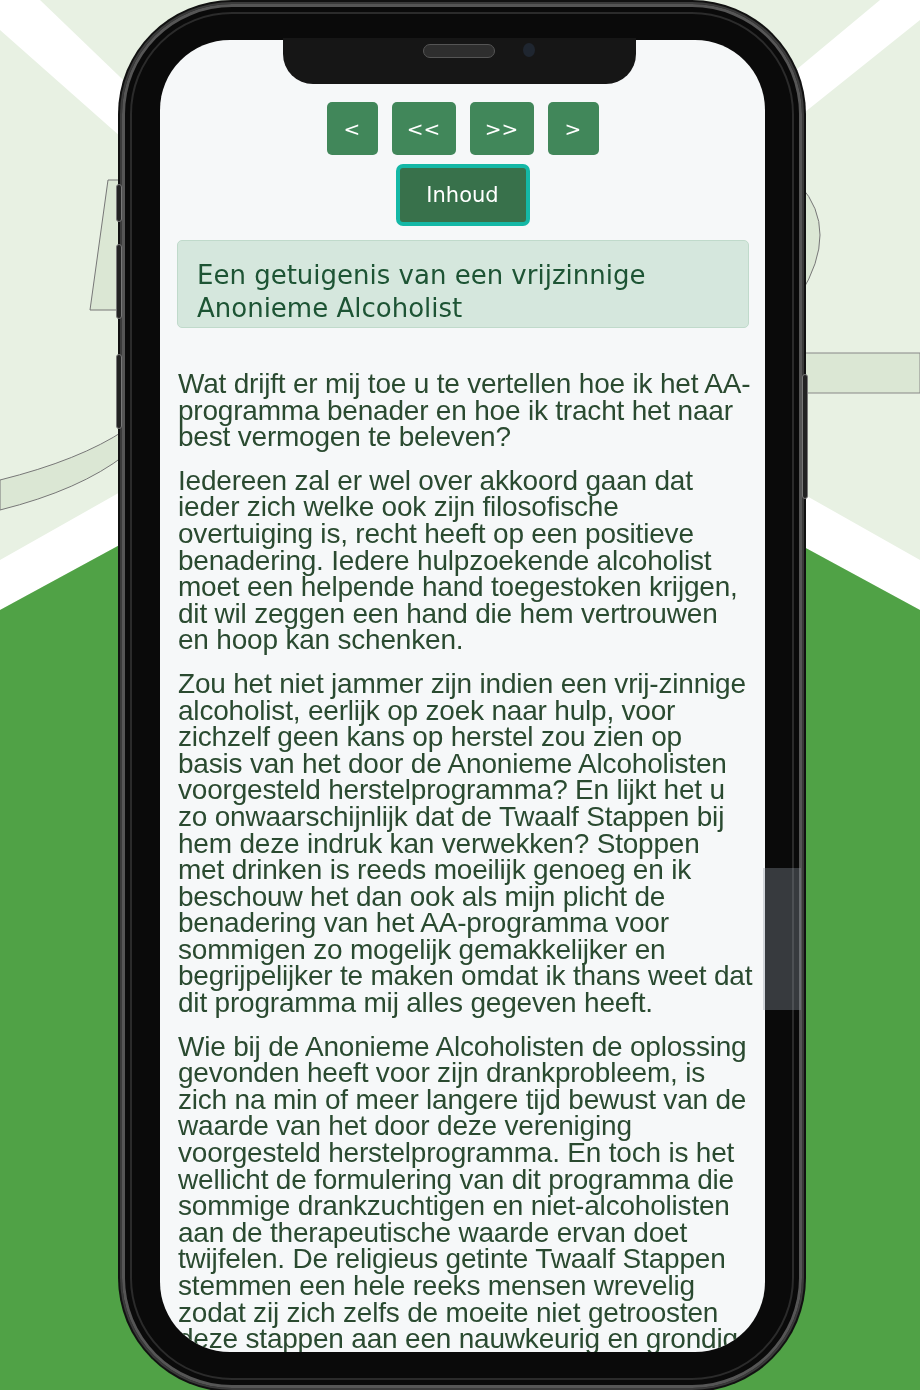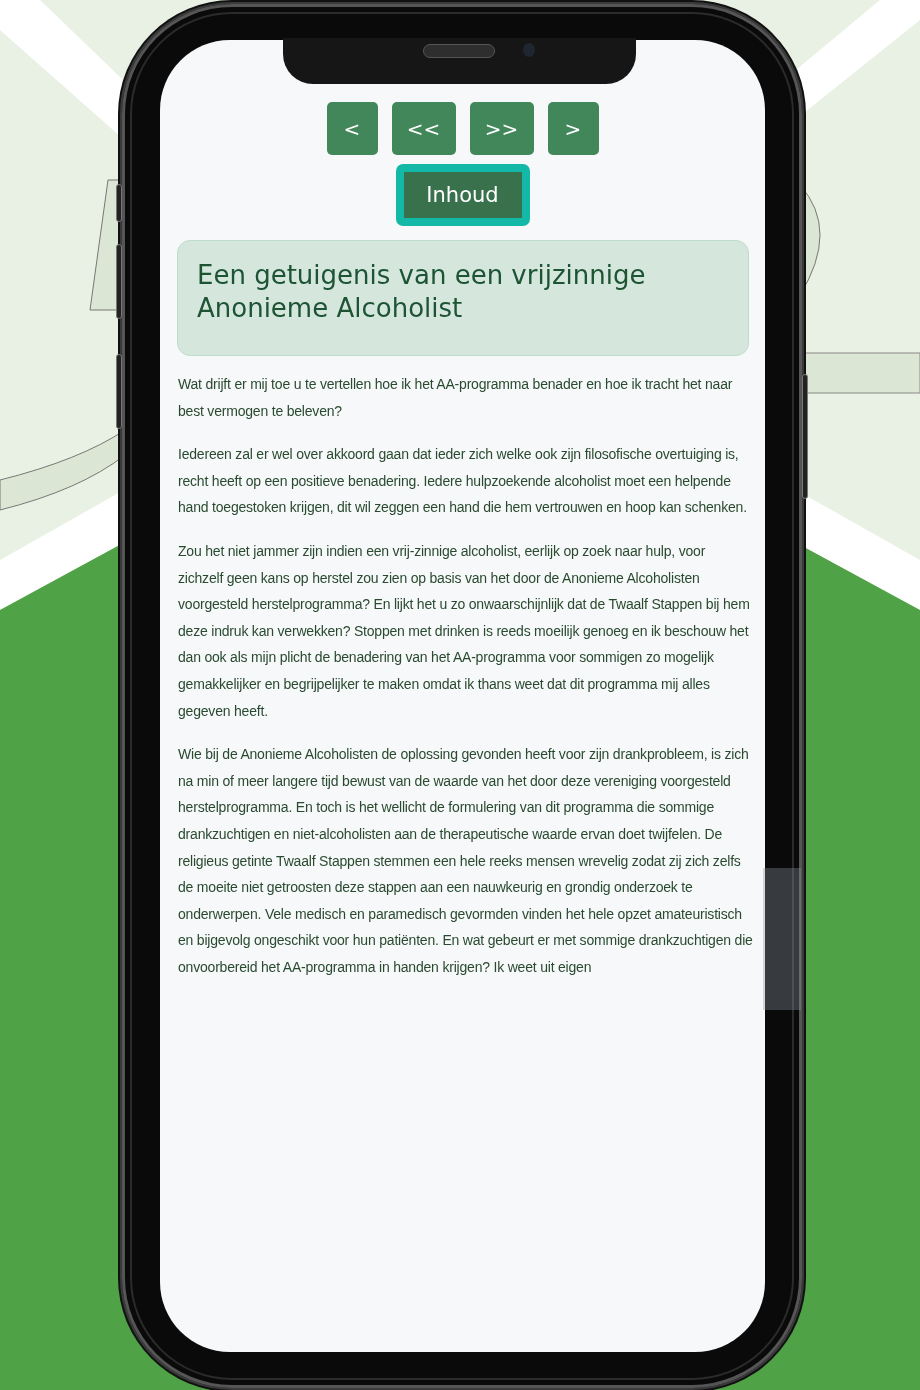--- a/index.html
+++ b/index.html
@@ -40,33 +40,33 @@
   .nav { position: absolute; top: 62px; left: 0; right: 0; display: flex; justify-content: center; gap: 14px; }
   .nav-btn {
     height: 53px; background: #41875a; color: #fff; border-radius: 5px;
     font-size: 20px; display: flex; align-items: center; justify-content: center;
     font-family: "DejaVu Sans", sans-serif;
   }
   .nav-btn.w1 { width: 51px; } .nav-btn.w2 { width: 64px; }
   .toc-wrap { position: absolute; top: 124px; left: 0; right: 0; display: flex; justify-content: center; }
   .toc-btn {
     width: 134px; height: 62px; background: #38714b; color: #fff; border-radius: 7px;
-    border: 8px solid #14b8a6; font-size: 21px; display: flex; align-items: center; justify-content: center;
+    border: 4px solid #14b8a6; font-size: 21px; display: flex; align-items: center; justify-content: center;
     font-family: "DejaVu Sans", sans-serif;
   }
 
   .title-box {
-    position: absolute; left: 17px; top: 200px; width: 572px; height: 116px;
-    background: #d5e7dd; border: 1px solid #c0dacb; border-radius: 13px;
+    position: absolute; left: 17px; top: 200px; width: 572px; height: 88px;
+    background: #d5e7dd; border: 1px solid #c0dacb; border-radius: 5px;
     padding: 18px 19px; color: #1d5434; font-size: 26px; line-height: 33px;
     font-family: "DejaVu Sans", sans-serif;
   }
 
   .content { position: absolute; left: 18px; top: 331px; width: 575px; color: #2a4a30; }
-  .content p { font-size: 14px; line-height: 26.6px; margin-bottom: 17px; letter-spacing: -0.2px; }
+  .content p { font-size: 28px; line-height: 26.6px; margin-bottom: 17px; letter-spacing: -0.2px; }
 
   .scroll-widget {
     position: absolute; left: 763px; top: 868px; width: 38px; height: 142px;
     background: rgba(140,150,160,0.35); z-index: 10;
   }
 </style>
 </head>
 <body>
 
 <div class="bg">

